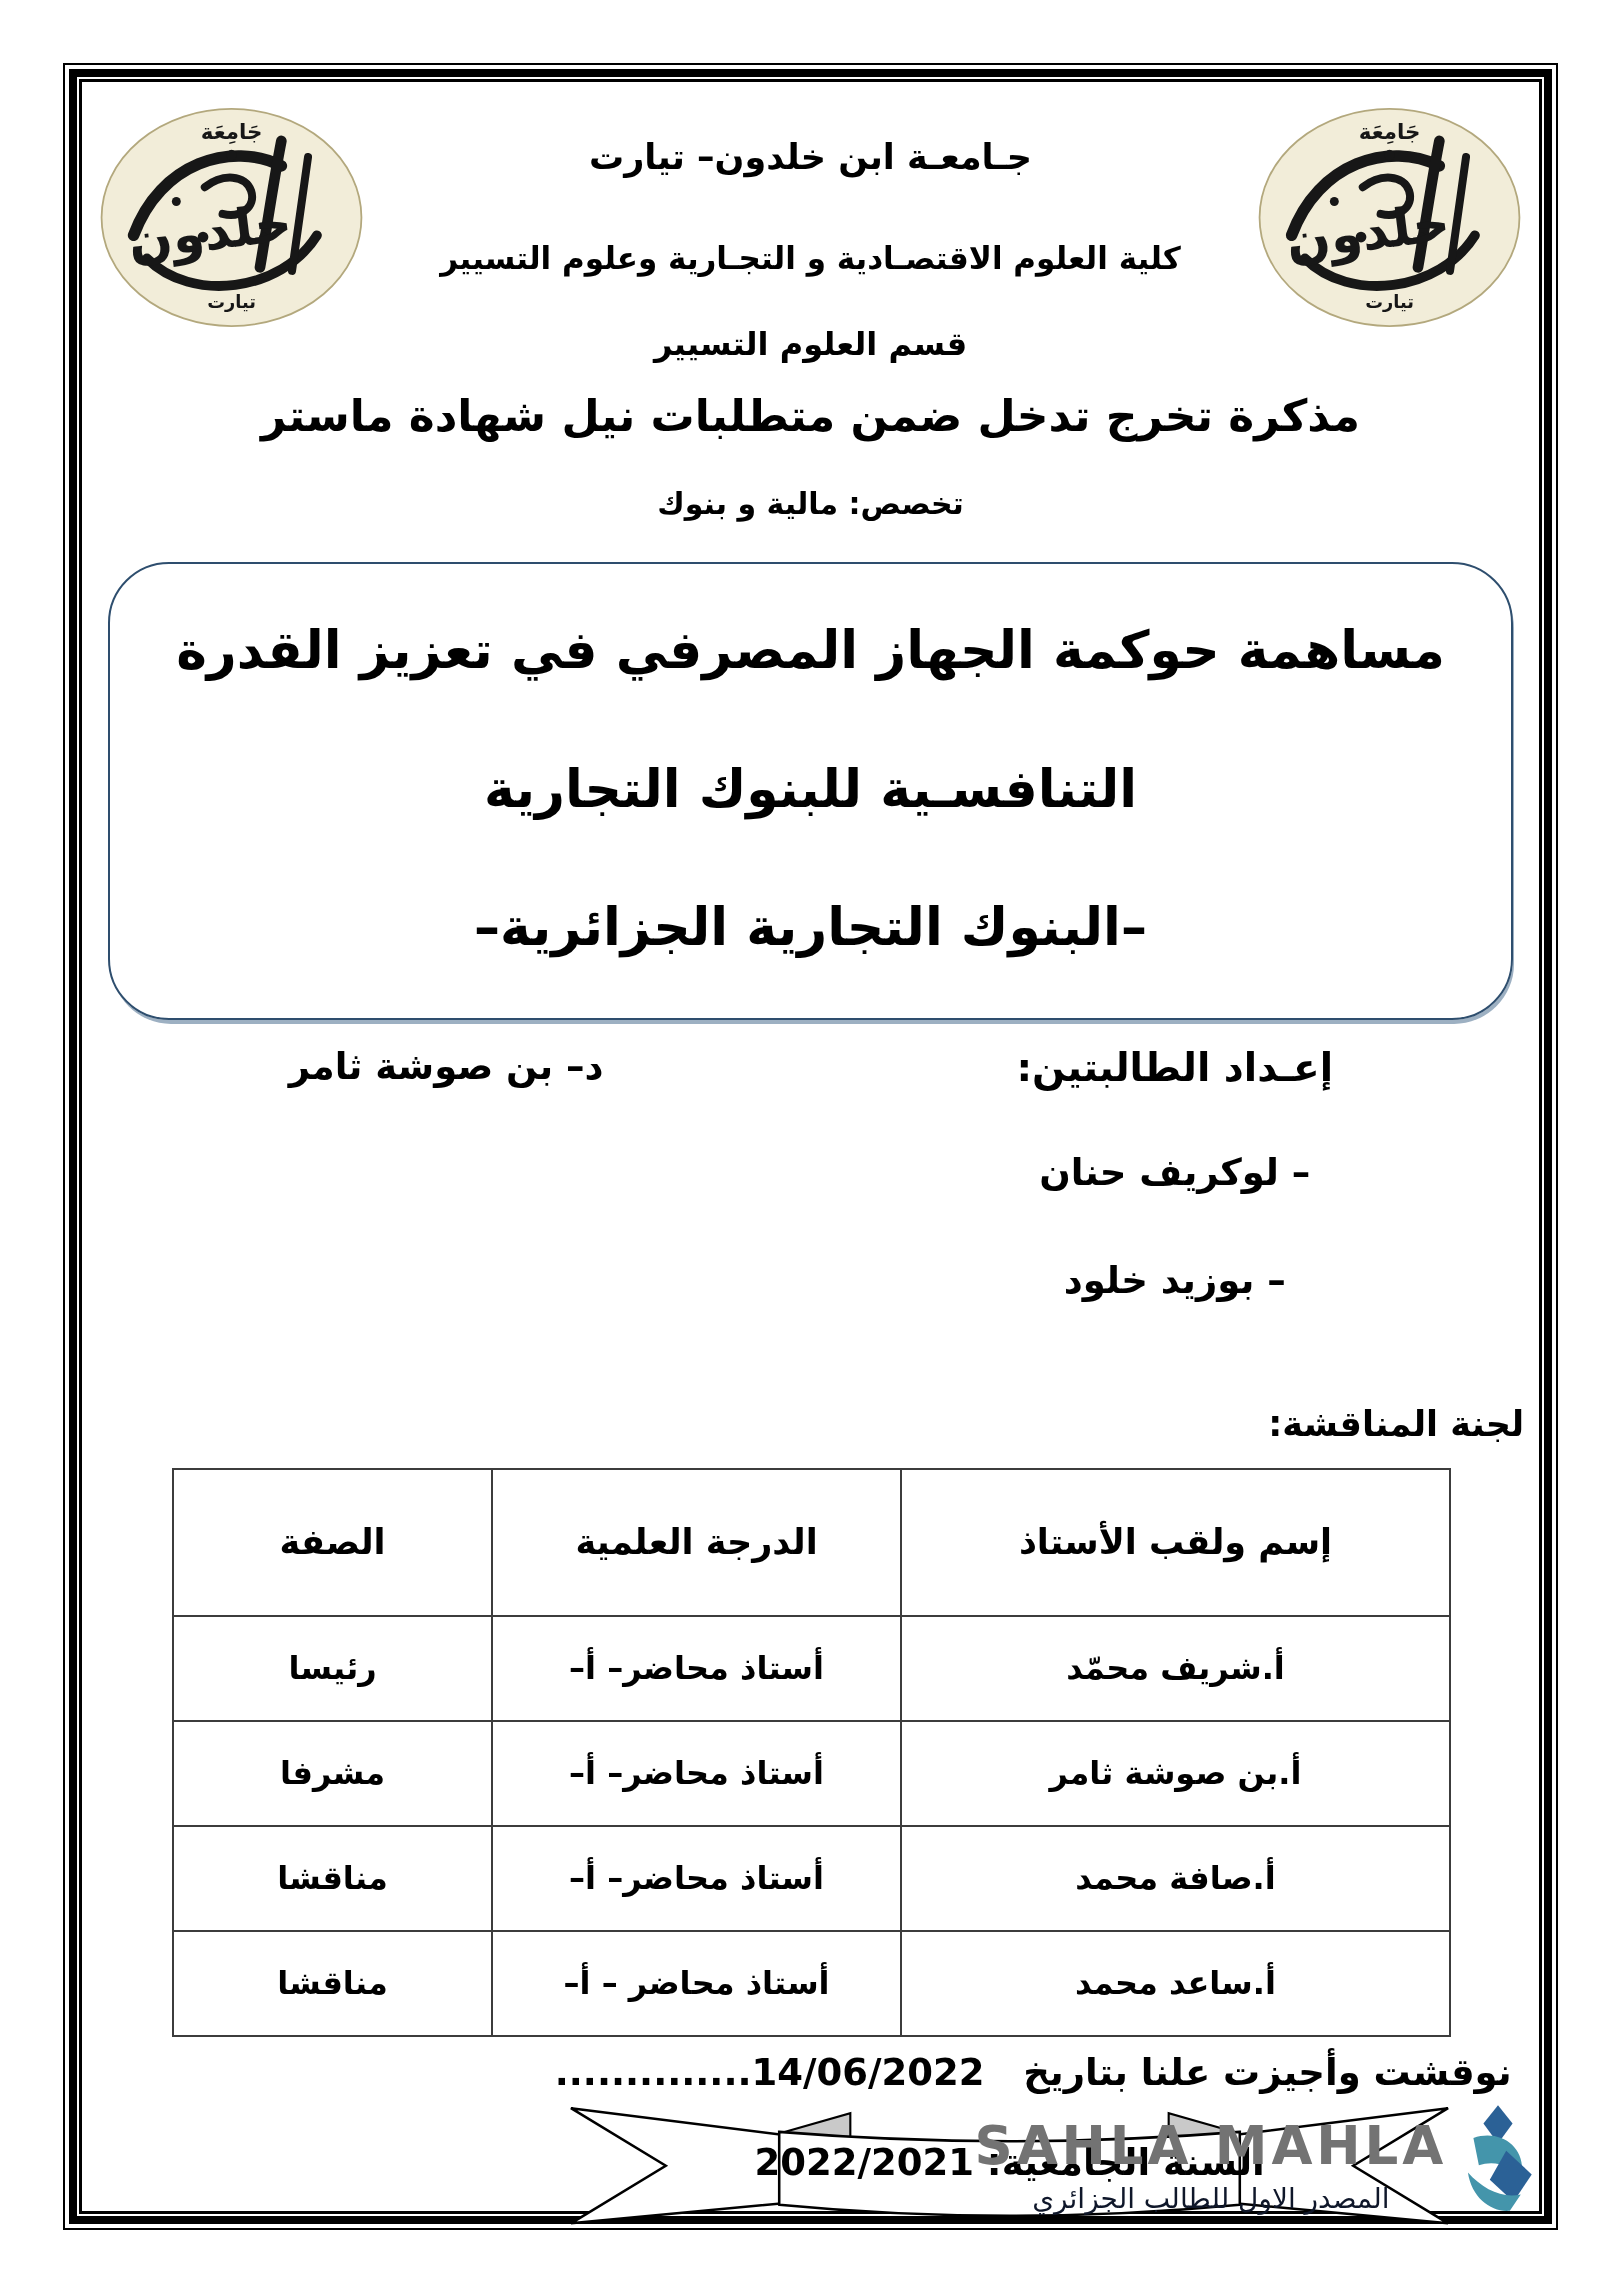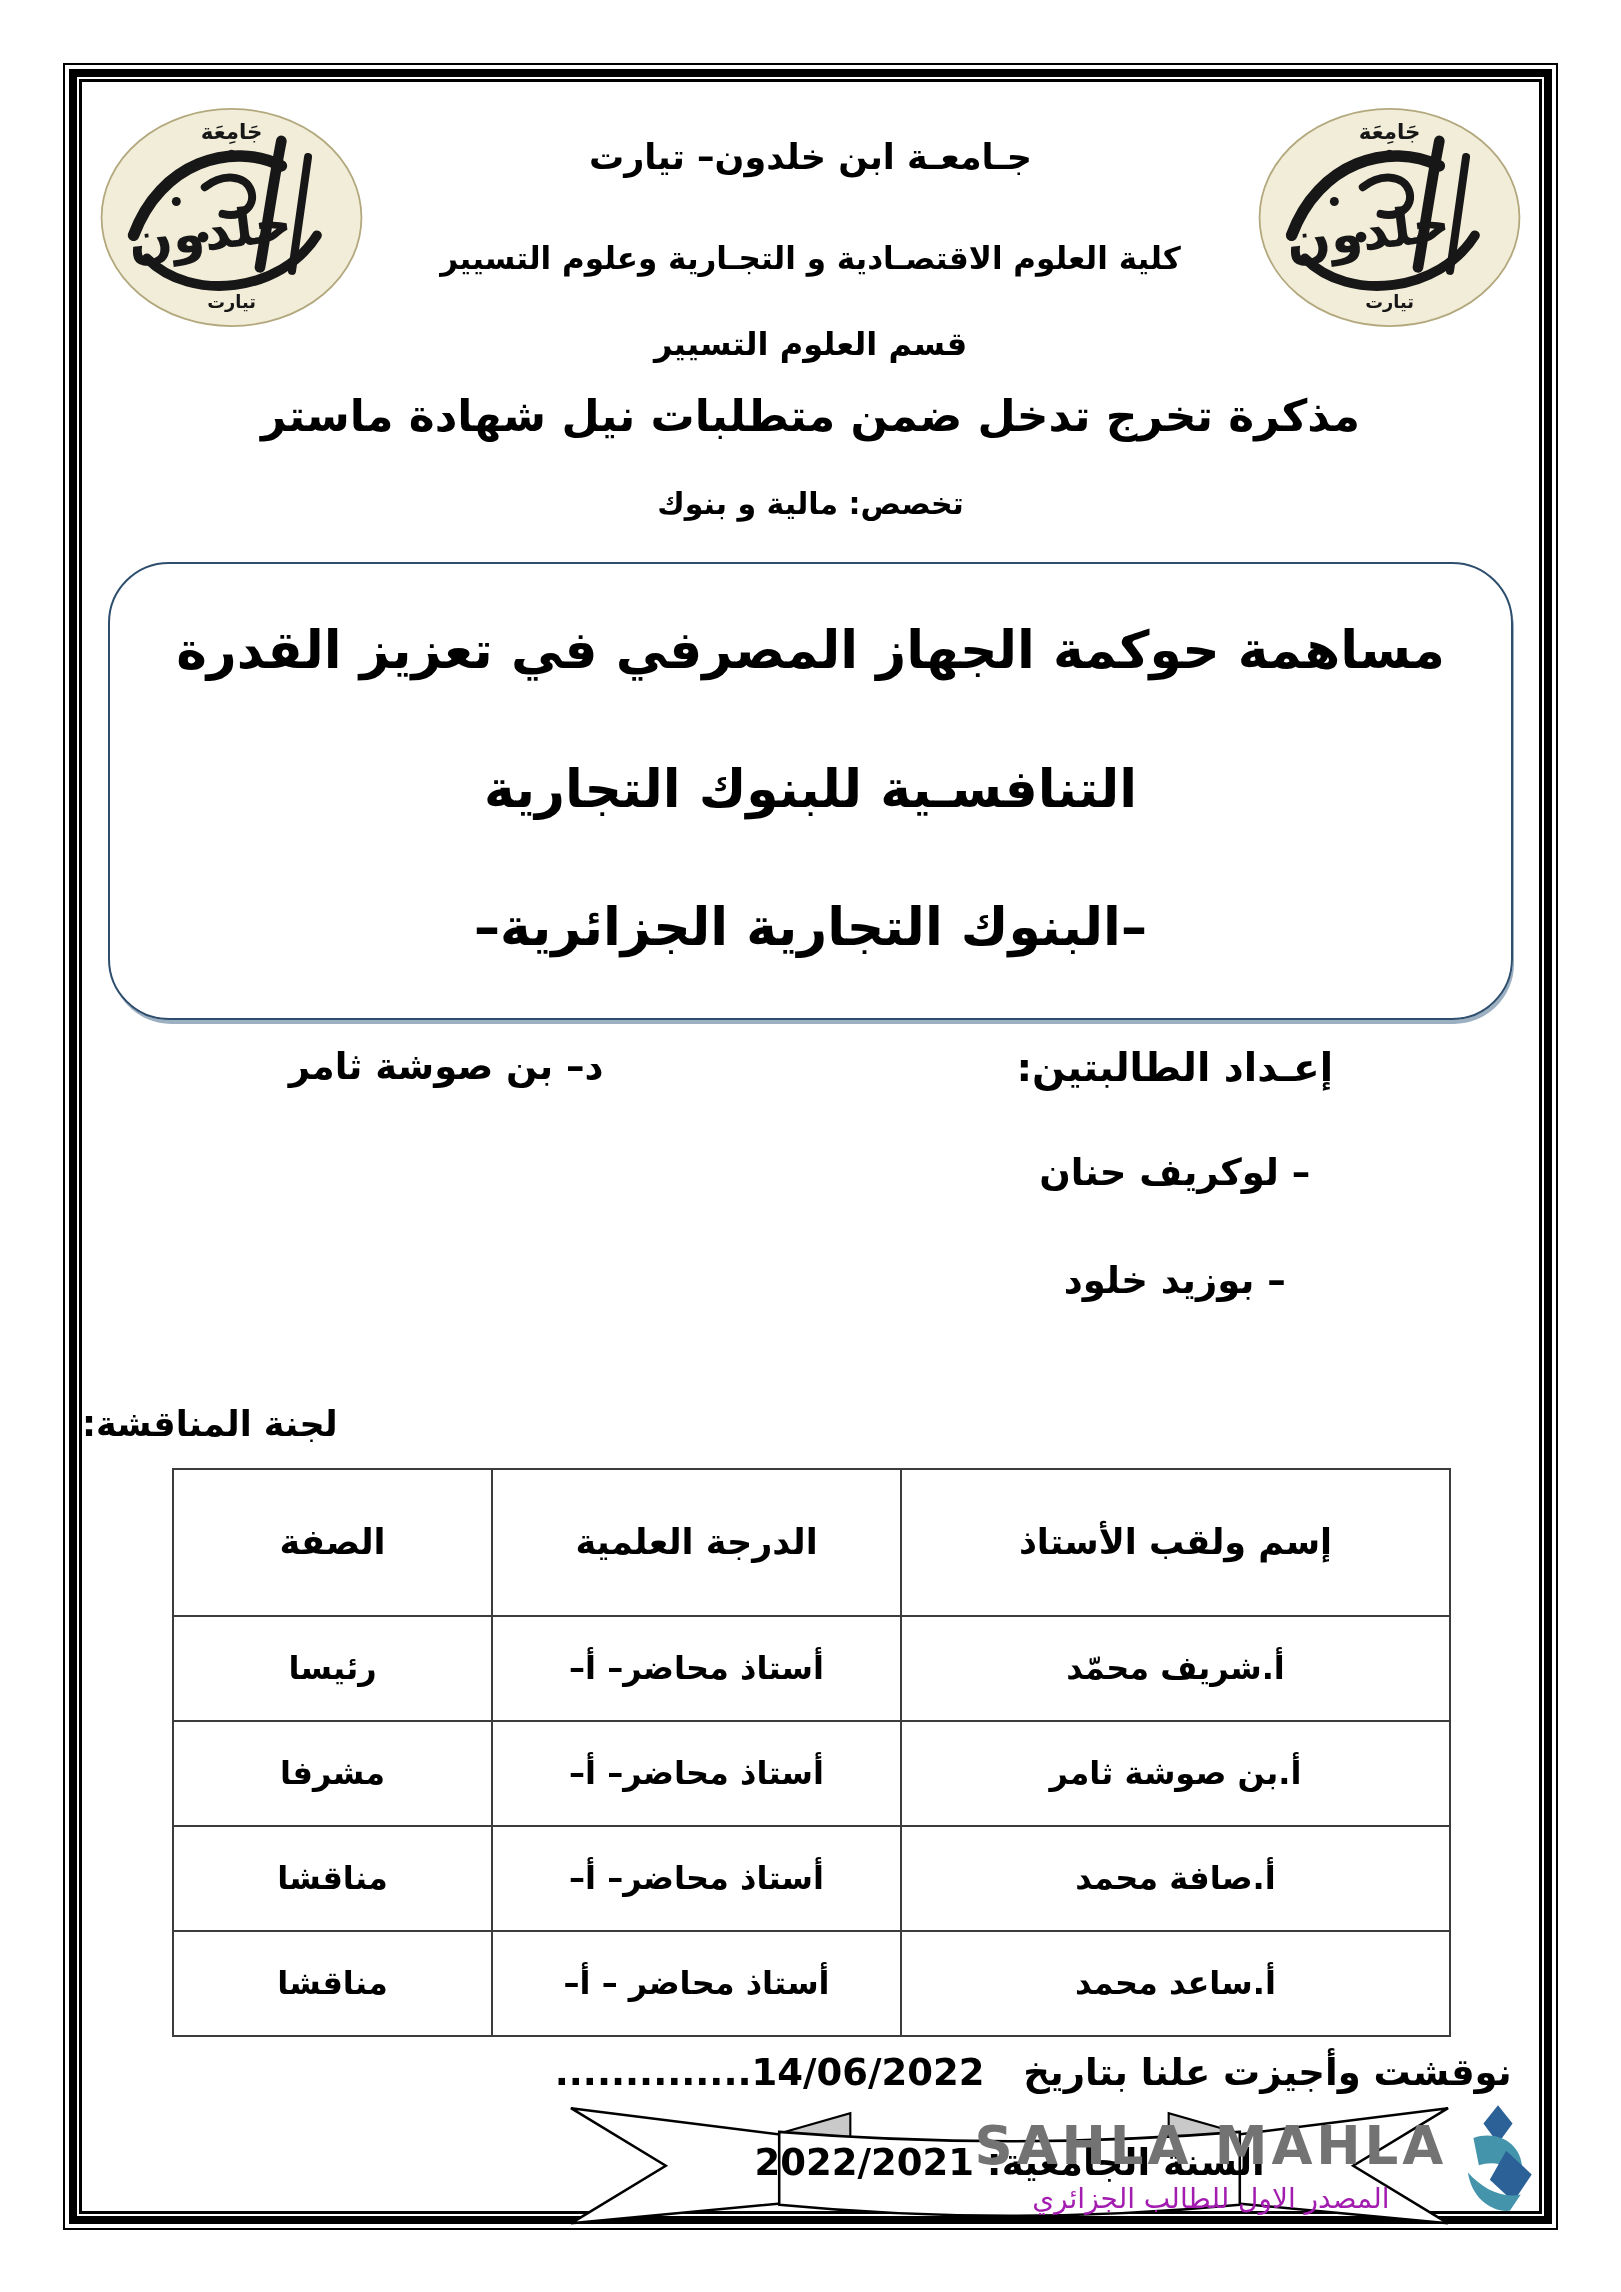--- a/index.html
+++ b/index.html
@@ -39,21 +39,21 @@
   .title-line { font-size:52px; font-weight:bold; line-height:1.05; }
   .title-line + .title-line { margin-top:84px; }
 
   
   .prep-row { display:flex; margin-top:25.5px; }
   .prep-col { width:50%; text-align:center; }
   .prep-label { font-size:39px; font-weight:bold; margin-bottom:61px; }
   .prep-name  { font-size:37px; font-weight:bold; margin-bottom:65px; }
 
   
-  .committee-label { text-align:left; padding-left:0; padding-right:31px; font-size:35px; font-weight:bold; margin-top:37px; }
+  .committee-label { text-align:right; padding-left:0; padding-right:15px; font-size:35px; font-weight:bold; margin-top:37px; }
   table.committee {
     border-collapse:collapse;
     margin:23.5px 88px 0 90px;
     width:calc(100% - 178px);
     table-layout:fixed;
   }
   table.committee th, table.committee td {
     border:2.5px solid #3c3c3c;
     text-align:center; vertical-align:middle;
     font-weight:bold;
@@ -72,21 +72,21 @@
   .banner-text {
     position:absolute; left:265px; top:29px; width:529px; height:71px;
     display:flex; align-items:center; justify-content:center;
     direction:rtl; font-size:37px; font-weight:bold; white-space:nowrap;
   }
 
   
   .watermark { position:absolute; right:82px; bottom:78px; display:flex; align-items:flex-end; gap:9.8px; direction:ltr; z-index:5; }
   .wm-text { text-align:center; }
   .wm-brand   { font-size:53px; font-weight:bold; letter-spacing:3.9px; color:#737373; white-space:nowrap; line-height:1; }
-  .wm-tagline { direction:rtl; font-size:28px; color:#a21caf; margin-top:9.8px; white-space:nowrap; }
+  .wm-tagline { direction:rtl; font-size:28px; color:#0f172a; margin-top:9.8px; white-space:nowrap; }
   .wm-logo { width:82px; height:114px; flex:0 0 auto; }
 </style>
 </head>
 <body>
 
 <div class="frame-outer">
 <div class="frame-thick">
 <div class="frame-inner">
 <div class="content">
 

